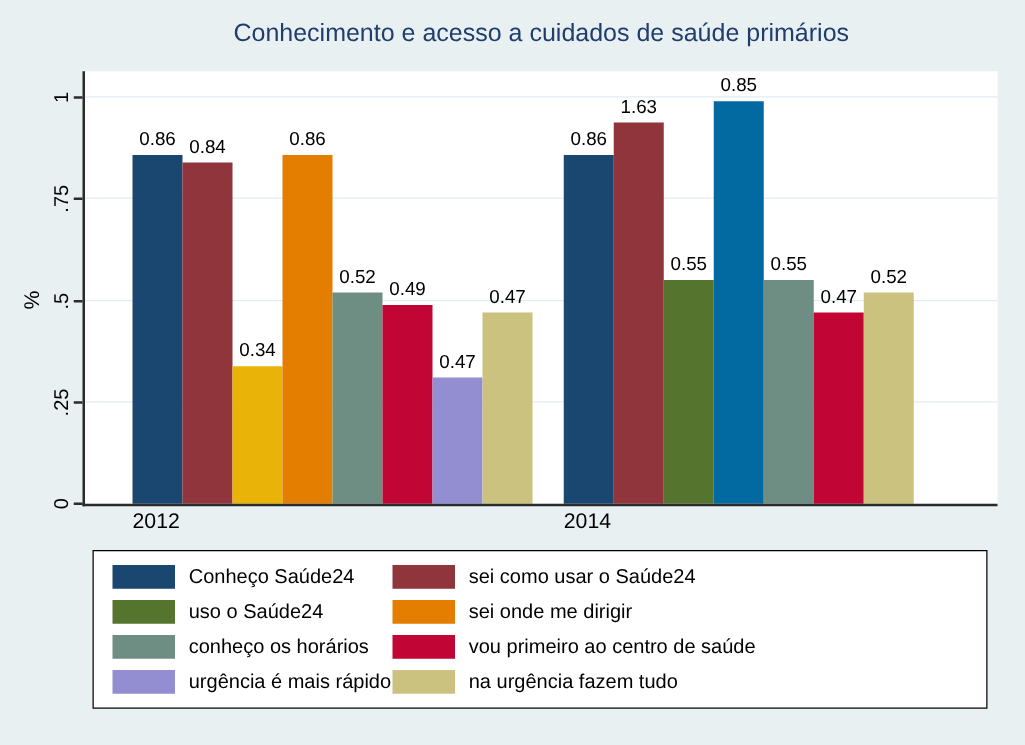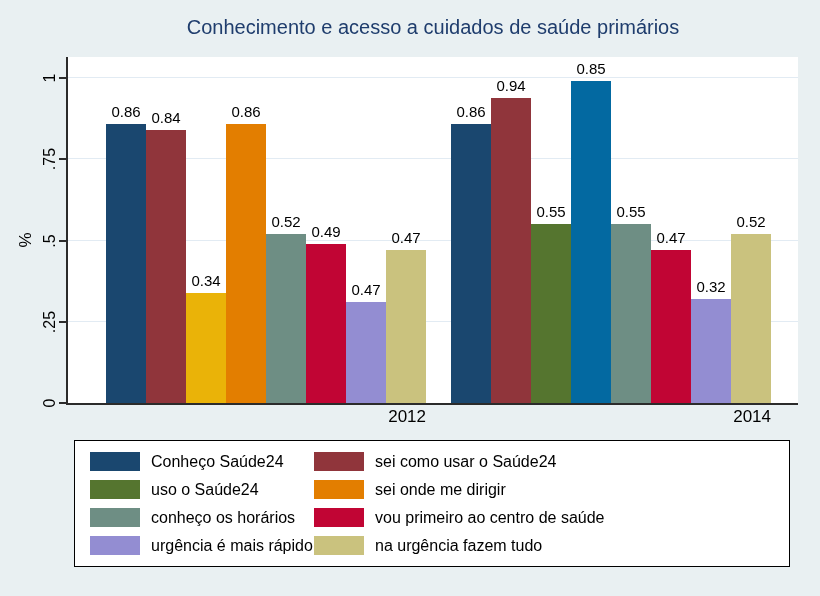--- a/index.html
+++ b/index.html
@@ -73,21 +73,21 @@
     left: 50%;
     transform: translateX(-50%);
     font-size: 15px;
     color: #000;
     white-space: nowrap;
   }
   .xcat-label {
     position: absolute;
     top: 407px;
     width: 320px;
-    text-align: right;
+    text-align: left;
     font-size: 17px;
     color: #000;
   }
   .legend {
     position: absolute;
     left: 74px; top: 440px;
     width: 716px; height: 127px;
     background: #ffffff;
     border: 1px solid #000000;
     box-sizing: border-box;
@@ -150,36 +150,33 @@
           </div>
           <div class="bar" style="height: 152.75px; background: rgb(202, 194, 126);">
             <span class="value-label">0.47</span>
           </div>
         </div>
         <div class="bar-group" style="left: 383px;">
           <div class="bar" style="height: 279.5px; background: rgb(26, 71, 111);">
             <span class="value-label">0.86</span>
           </div>
           <div class="bar" style="height: 305.5px; background: rgb(144, 53, 59);">
-            <span class="value-label">0.94</span>
+            <span class="value-label">1.63</span>
           </div>
           <div class="bar" style="height: 178.75px; background: rgb(85, 117, 47);">
             <span class="value-label">0.55</span>
           </div>
           <div class="bar" style="height: 322px; background: #0369a1;">
             <span class="value-label">0.85</span>
           </div>
           <div class="bar" style="height: 178.75px; background: rgb(110, 142, 132);">
             <span class="value-label">0.55</span>
           </div>
           <div class="bar" style="height: 152.75px; background: rgb(193, 5, 52);">
             <span class="value-label">0.47</span>
-          </div>
-          <div class="bar" style="height: 104px; background: rgb(147, 141, 210);">
-            <span class="value-label">0.32</span>
           </div>
           <div class="bar" style="height: 169px; background: rgb(202, 194, 126);">
             <span class="value-label">0.52</span>
           </div>
         </div>
       </div>
   </div>
 
   <div class="axis-line y-axis-line"></div>
   <div class="axis-line x-axis-line"></div>

